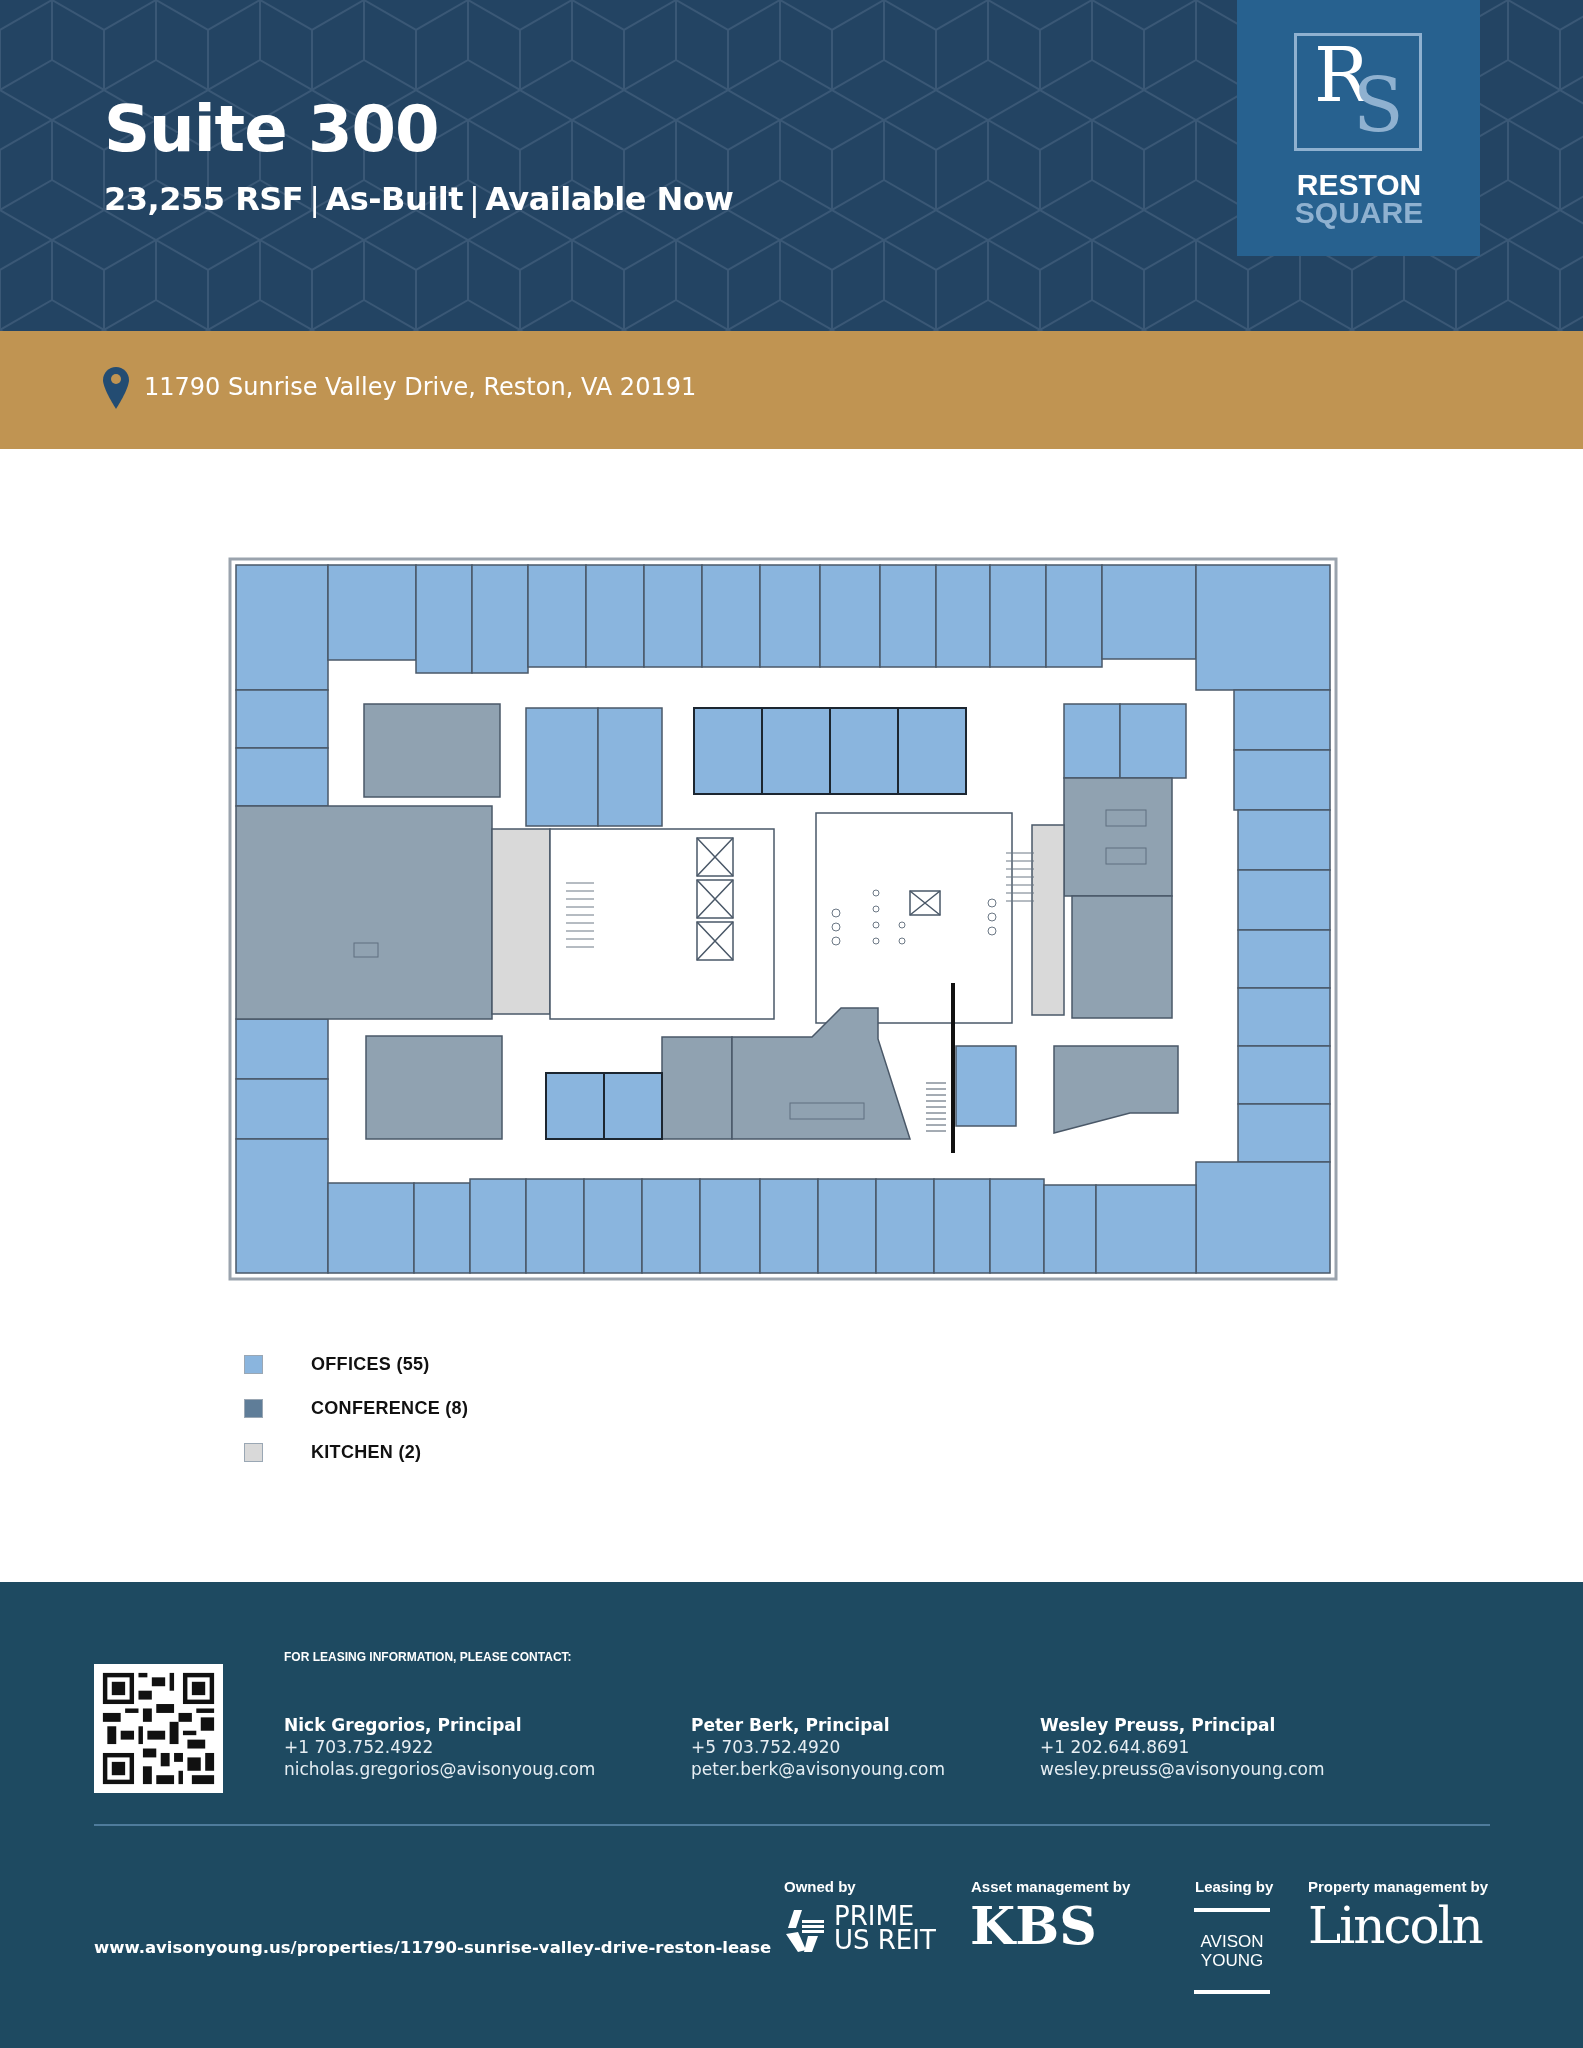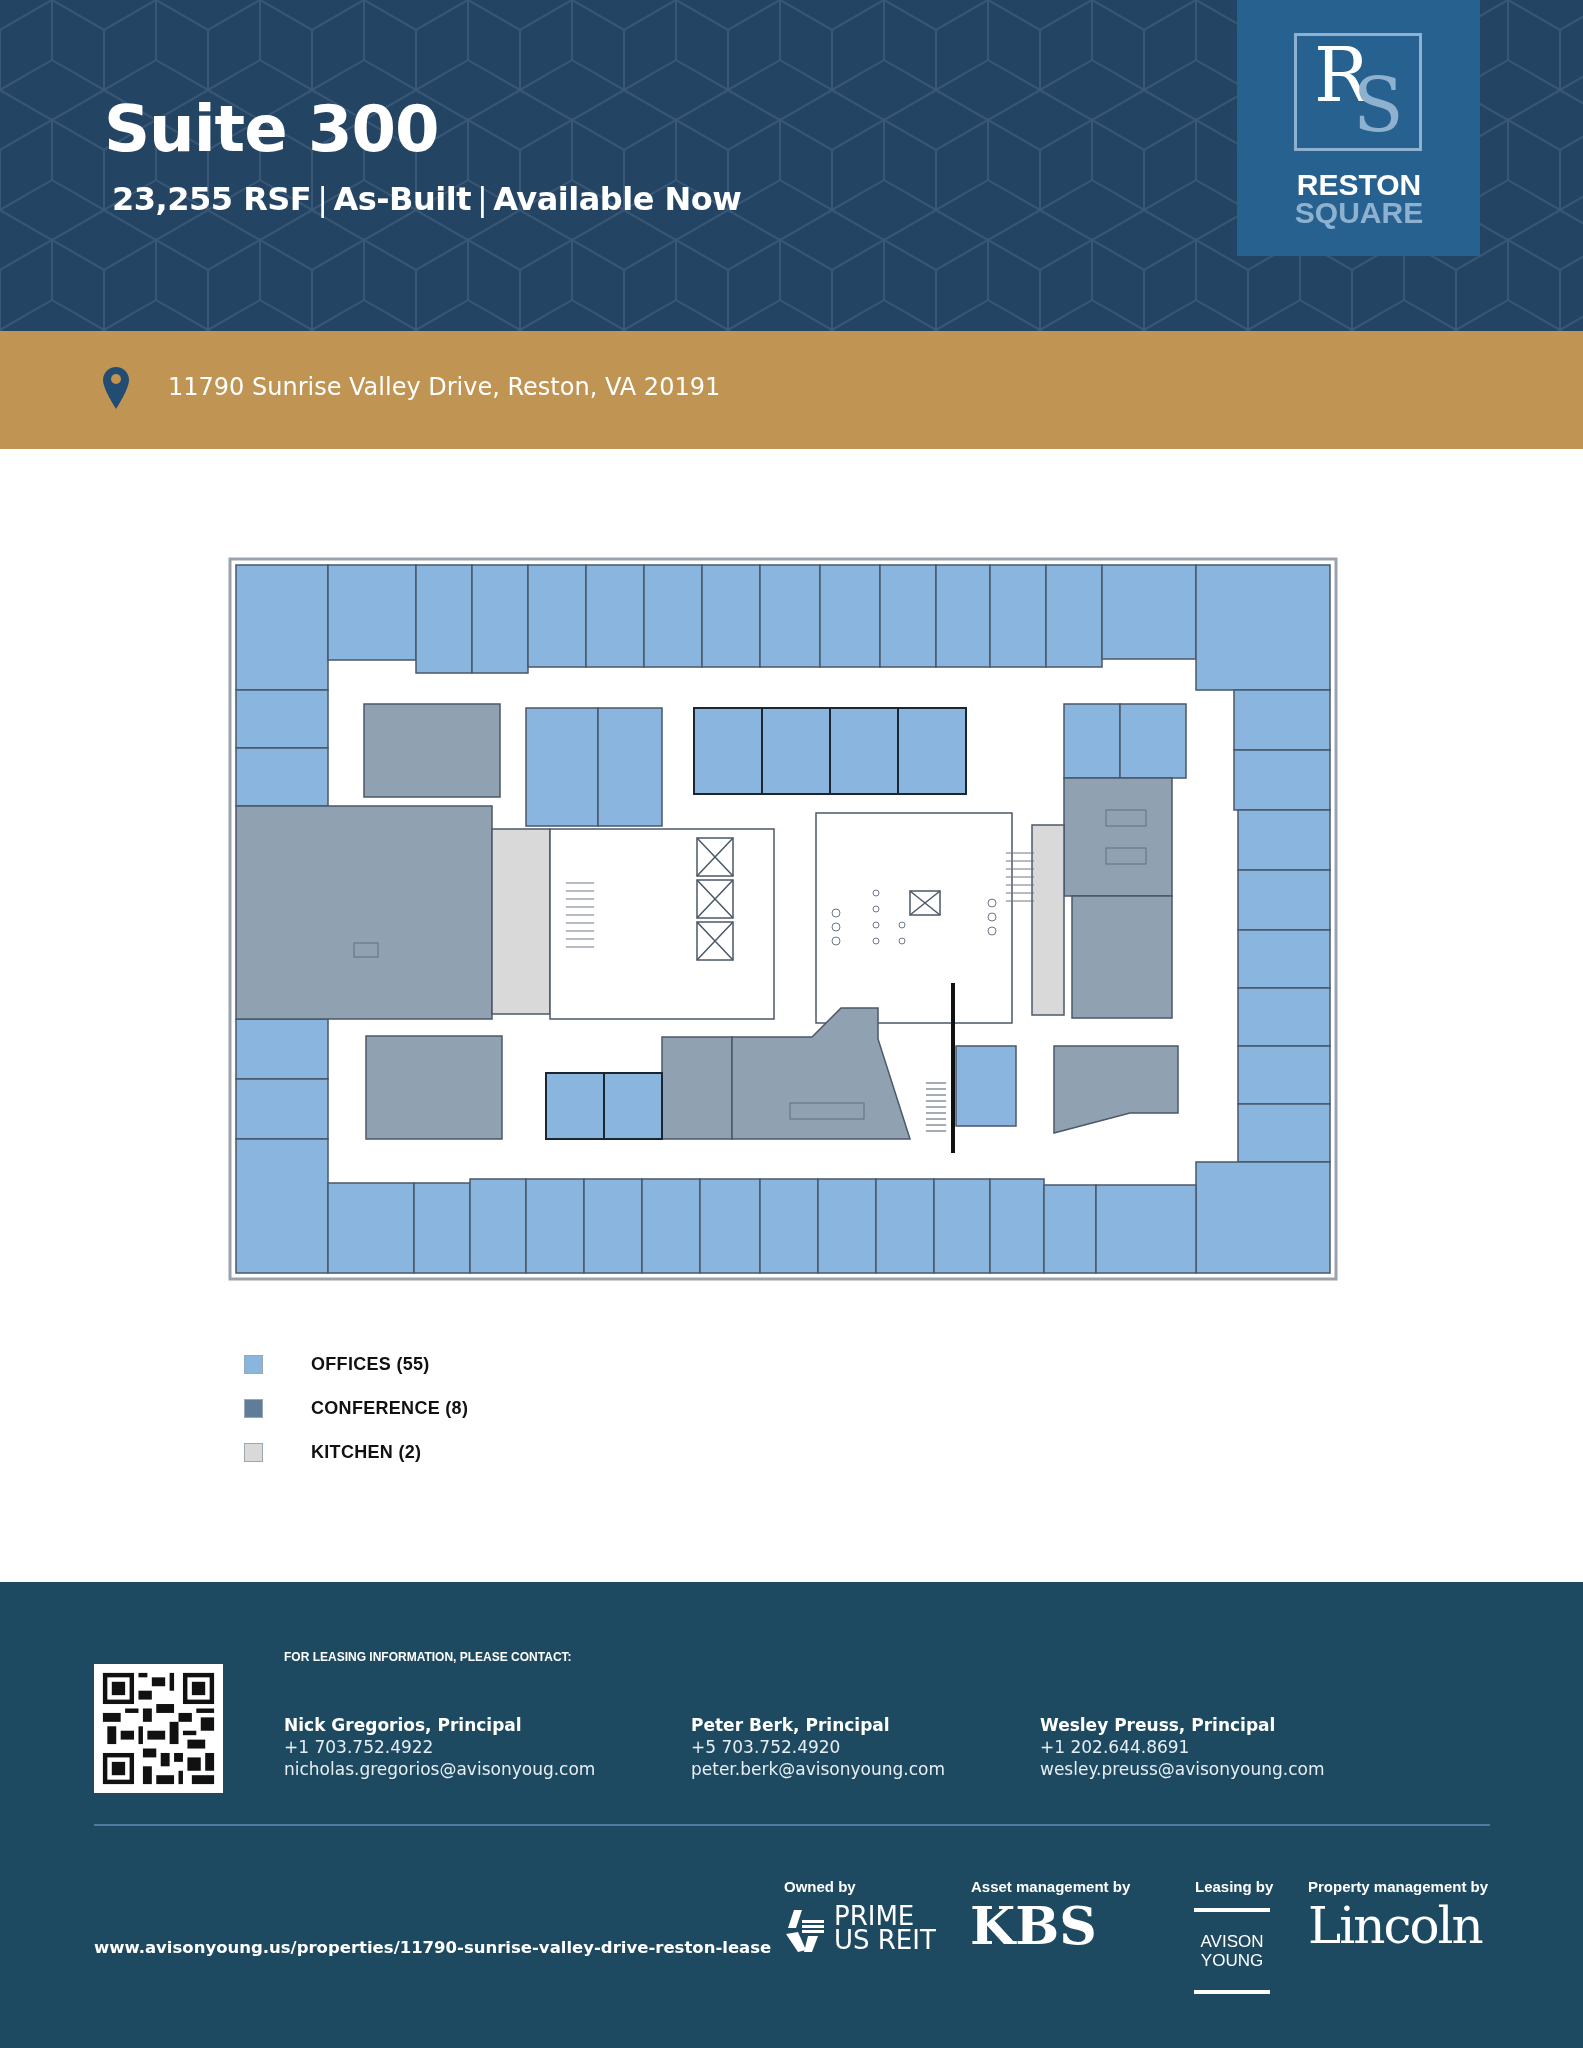--- a/index.html
+++ b/index.html
@@ -2,33 +2,33 @@
 <html><head>
 <meta charset="utf-8">
 <style>
   html, body { margin: 0; padding: 0; }
   body { width: 1583px; height: 2048px; position: relative; background: #ffffff; font-family: "Liberation Sans", sans-serif; overflow: hidden; }
 
   
   .header { position: absolute; left: 0; top: 0; width: 1583px; height: 331px; background: #234463; overflow: hidden; }
   .hexbg { position: absolute; left: 0; top: 0; width: 1583px; height: 331px; }
   .title { position: absolute; left: 104px; top: 92px; color: #ffffff; font-family: "DejaVu Sans", sans-serif; font-weight: bold; font-size: 64px; letter-spacing: -1px; }
-  .subtitle { position: absolute; left: 104px; top: 180px; color: #ffffff; font-family: "DejaVu Sans", sans-serif; font-weight: bold; font-size: 32px; white-space: nowrap; letter-spacing: -0.5px; padding-left: 8px; }
+  .subtitle { position: absolute; left: 104px; top: 180px; color: #ffffff; font-family: "DejaVu Sans", sans-serif; font-weight: bold; font-size: 32px; white-space: nowrap; letter-spacing: -0.5px; }
   .subtitle .sep { font-weight: normal; margin: 0 6px; }
   .logo-box { position: absolute; left: 1237px; top: 0; width: 243px; height: 256px; background: #27618f; }
   .logo-frame { position: absolute; left: 57px; top: 33px; width: 128px; height: 118px; border: 3px solid #8fb1d0; box-sizing: border-box; }
   .logo-r { position: absolute; left: 17px; top: -4px; font-family: "DejaVu Serif", serif; font-size: 74px; color: #ffffff; }
   .logo-s { position: absolute; left: 56px; top: 26px; font-family: "DejaVu Serif", serif; font-size: 74px; color: #8fb1d0; }
   .logo-name1 { position: absolute; left: 57px; top: 168px; width: 130px; text-align: center; color: #ffffff; font-weight: bold; font-size: 30px; letter-spacing: 0px; }
   .logo-name2 { position: absolute; left: 57px; top: 196px; width: 130px; text-align: center; color: #8fb1d0; font-weight: bold; font-size: 30px; }
 
   
   .address-bar { position: absolute; left: 0; top: 331px; width: 1583px; height: 118px; background: #c09452; }
   .pin { position: absolute; left: 103px; top: 36px; width: 26px; height: 42px; }
-  .address { position: absolute; left: 168px; top: 42px; color: #ffffff; font-size: 24px; font-family: "DejaVu Sans", sans-serif; }
+  .address { position: absolute; left: 144px; top: 42px; color: #ffffff; font-size: 24px; font-family: "DejaVu Sans", sans-serif; }
 
   
   .plan { position: absolute; left: 226px; top: 553px; width: 1114px; height: 730px; }
 
   
   .legend { position: absolute; left: 244px; top: 1342px; }
   .legend-item { display: flex; align-items: center; height: 44px; gap: 30px; }
   .swatch { width: 19px; height: 19px; box-sizing: border-box; border: 1px solid #9aa7b4; margin-right: 18px; }
   .legend-label { font-weight: bold; font-size: 18px; color: #111111; letter-spacing: 0.3px; }
 

